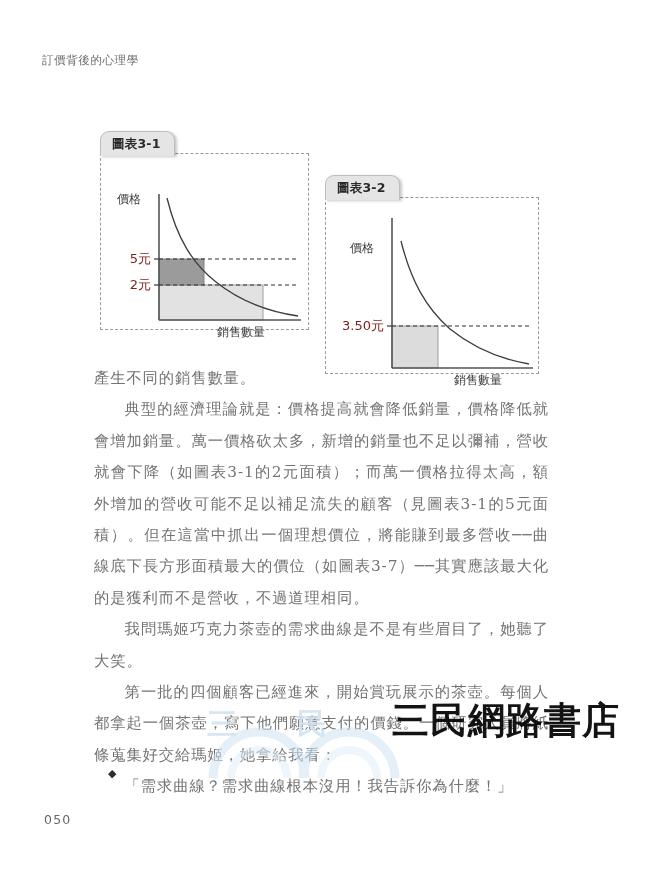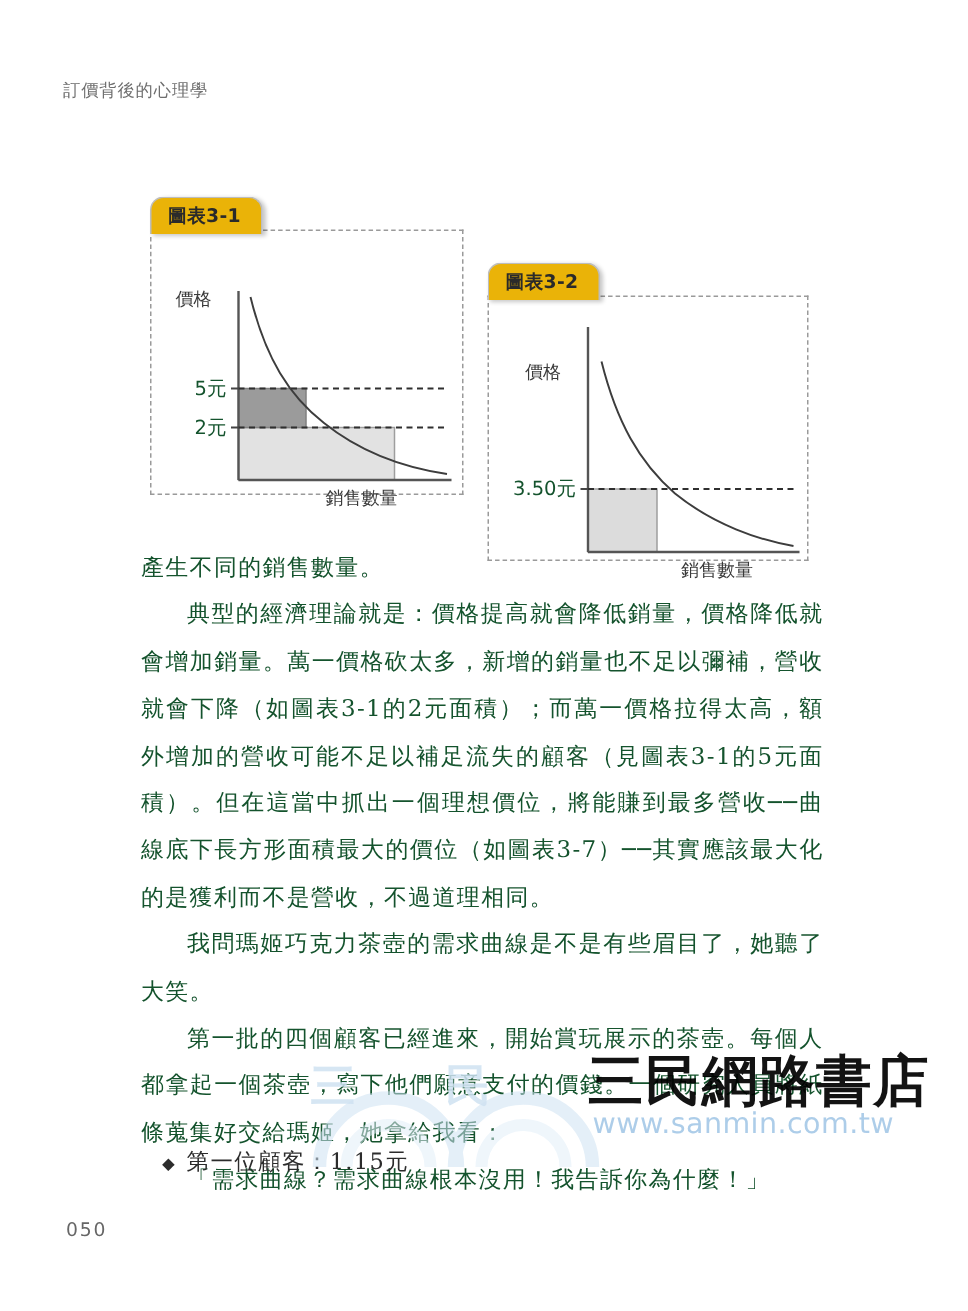--- a/index.html
+++ b/index.html
@@ -37,21 +37,21 @@
   }
 
   .figure-block { position: absolute; }
 
   .figure-tab {
     position: absolute;
     top: 0;
     left: 0;
     height: 24px;
     padding: 0 13px 0 11px;
-    background: #eab308;
+    background: #e5e5e5;
     border: 1px solid #bdbdbd;
     border-bottom: none;
     border-radius: 9px 9px 0 0;
     box-shadow: 2px 1px 3px rgba(0,0,0,0.22);
     display: flex;
     align-items: center;
     font-size: 12.5px;
     font-weight: bold;
     font-family: "DejaVu Sans", "Liberation Sans", sans-serif;
     color: #2a2a2a;
@@ -75,40 +75,40 @@
     position: absolute;
     font-size: 12px;
     font-family: "DejaVu Sans", "Liberation Sans", sans-serif;
     color: #3a3a3a;
     white-space: nowrap;
   }
   .tick-label {
     position: absolute;
     font-size: 13px;
     font-family: "DejaVu Sans", "Liberation Sans", sans-serif;
-    color: #14532d;
+    color: #7f1d1d;
     white-space: nowrap;
     text-align: right;
   }
 
   
   #body-copy {
     position: absolute;
     left: 94px;
     top: 363px;
     width: 455px;
   }
   .para {
     font-size: 15.3px;
     line-height: 31.4px;
     text-align: justify;
     text-justify: inter-ideograph;
     letter-spacing: 0.9px;
     margin: 0;
-    color: #14532d;
+    color: #737373;
     font-family: "DejaVu Serif", "Liberation Serif", serif;
   }
   .para.indent { text-indent: 2em; }
 
   
   #bullet-list {
     position: absolute;
     left: 108px;
     top: 762px;
     width: 440px;
@@ -252,30 +252,28 @@
   <p class="para">產生不同的銷售數量。</p>
   <p class="para indent">典型的經濟理論就是：價格提高就會降低銷量，價格降低就會增加銷量。萬一價格砍太多，新增的銷量也不足以彌補，營收就會下降（如圖表3-1的2元面積）；而萬一價格拉得太高，額外增加的營收可能不足以補足流失的顧客（見圖表3-1的5元面積）。但在這當中抓出一個理想價位，將能賺到最多營收──曲線底下長方形面積最大的價位（如圖表3-7）──其實應該最大化的是獲利而不是營收，不過道理相同。</p>
   <p class="para indent">我問瑪姬巧克力茶壺的需求曲線是不是有些眉目了，她聽了大笑。</p>
   <p class="para indent">第一批的四個顧客已經進來，開始賞玩展示的茶壺。每個人都拿起一個茶壺，寫下他們願意支付的價錢。一個研究人員將紙條蒐集好交給瑪姬，她拿給我看：</p>
   <p class="para indent">「需求曲線？需求曲線根本沒用！我告訴你為什麼！」</p>
 </div>
 
 <div id="bullet-list">
   <div class="bullet-row">
     <span class="bullet-mark">◆</span>
-    <span>第一位顧客：1.15元</span>
   </div>
 </div>
 
 <div id="folio">050</div>
 
 <div id="watermark">
   <svg width="200" height="80" viewBox="0 0 200 80" style="position:absolute; left:0; top:12px; opacity:0.55;">
     <path d="M 6 72 A 46 46 0 0 1 98 72" fill="none" stroke="#cfe3f3" stroke-width="9"></path>
     <path d="M 24 72 A 28 28 0 0 1 80 72" fill="none" stroke="#e2eff9" stroke-width="8"></path>
     <path d="M 96 72 A 46 46 0 0 1 188 72" fill="none" stroke="#cfe3f3" stroke-width="9"></path>
     <path d="M 114 72 A 28 28 0 0 1 170 72" fill="none" stroke="#e2eff9" stroke-width="8"></path>
   </svg>
   <div class="wm-glyph">三</div>
   <div class="wm-glyph g2">民</div>
   <div class="wm-text">三民網路書店</div>
-  <div class="wm-url">www.sanmin.com.tw</div>
 </div>
 
 </body></html>

